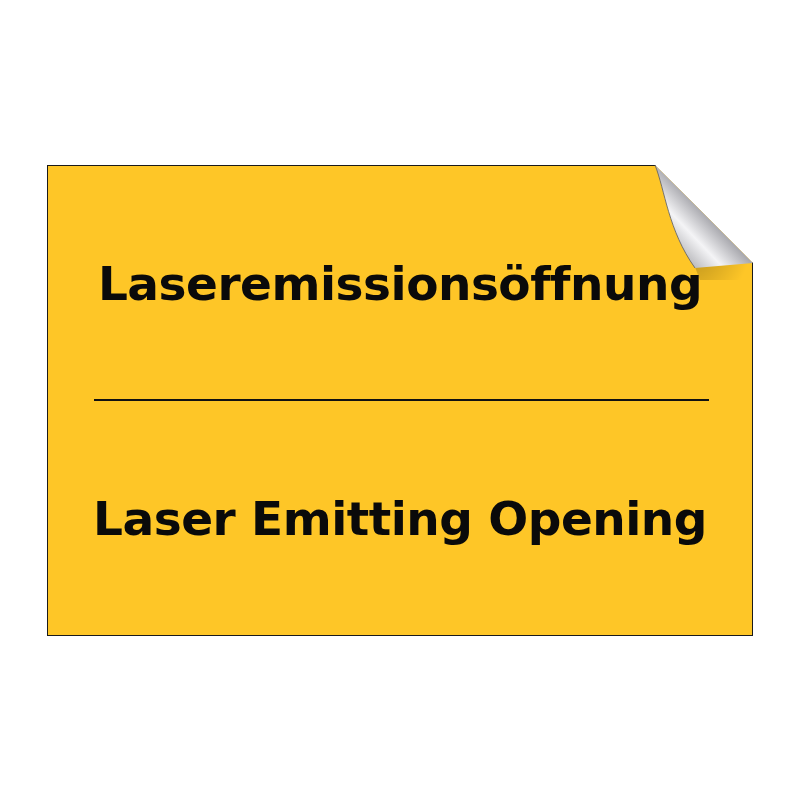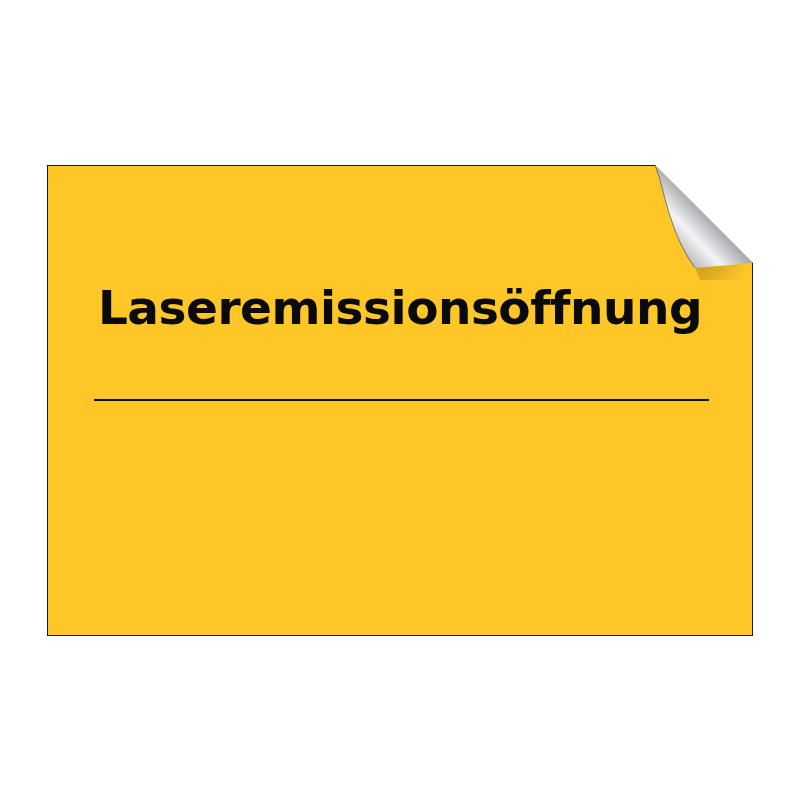--- a/index.html
+++ b/index.html
@@ -6,36 +6,37 @@
     body { width: 800px; height: 800px; position: relative; overflow: hidden;
            font-family: "DejaVu Sans", sans-serif; }
     .sign {
       position: absolute; left: 47px; top: 165px; width: 706px; height: 471px;
       background: #fec627; border: 1.5px solid #1a1a1a; box-sizing: border-box;
       box-shadow: 1px 1px 1px rgba(0,0,0,0.35);
       clip-path: polygon(0 0, 608px 0, 706px 98px, 706px 100%, 0 100%);
     }
     .title {
       position: absolute; left: 0; width: 100%; text-align: center;
-      font-weight: bold; color: #0a0a0a; letter-spacing: -0.5px; margin-top: 24px;
+      font-weight: bold; color: #0a0a0a; letter-spacing: -0.5px;
     }
     .title-de { top: 90px; font-size: 47px; }
     .title-en { top: 325px; font-size: 47px; }
     .divider {
       position: absolute; left: 46px; top: 233px; width: 615px; height: 2px;
       background: #111;
     }
     .curl { position: absolute; left: 640px; top: 150px; width: 130px; height: 130px; }
   </style>
 </head>
 <body>
 
 <div class="sign">
   <div class="title title-de">Laseremissionsöffnung</div>
   <div class="divider"></div>
+  <div class="title title-en">Laser Emitting Opening</div>
 </div>
 
 <svg class="curl" viewBox="0 0 130 130">
   <defs>
     <linearGradient id="silver" x1="0" y1="1" x2="1" y2="0">
       <stop offset="0" stop-color="#6d6d72"></stop>
       <stop offset="0.35" stop-color="#f4f4f6"></stop>
       <stop offset="0.55" stop-color="#9a9aa0"></stop>
       <stop offset="0.8" stop-color="#d8d8dc"></stop>
       <stop offset="1" stop-color="#ffffff"></stop>

